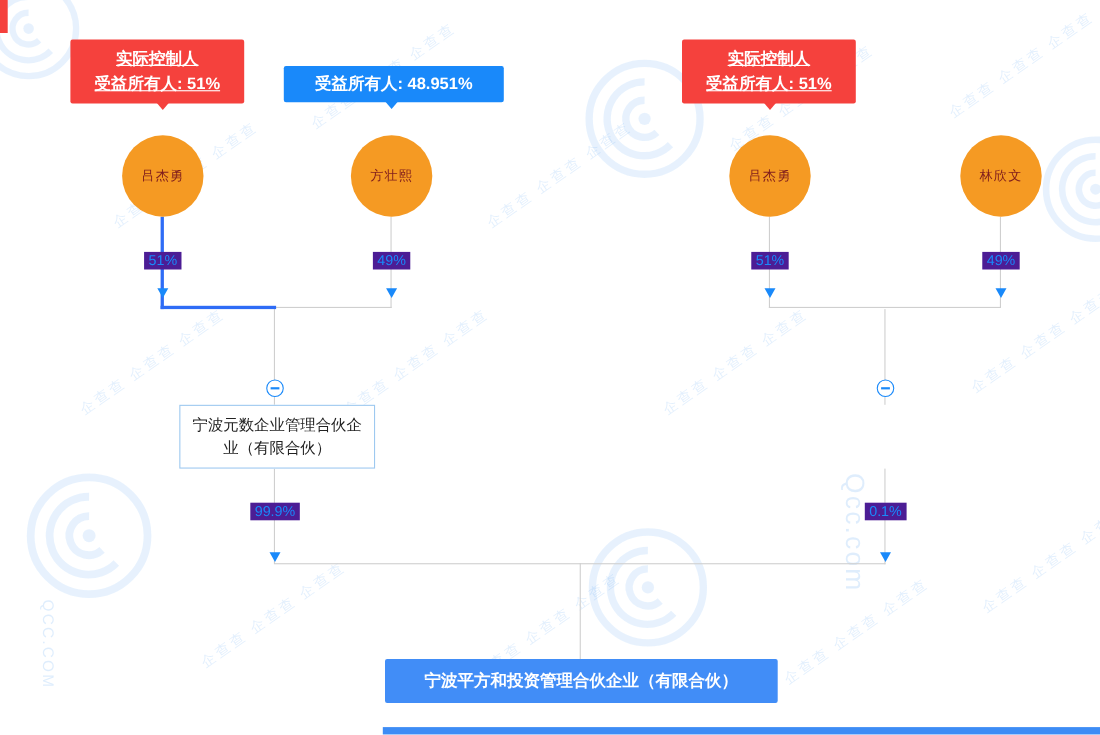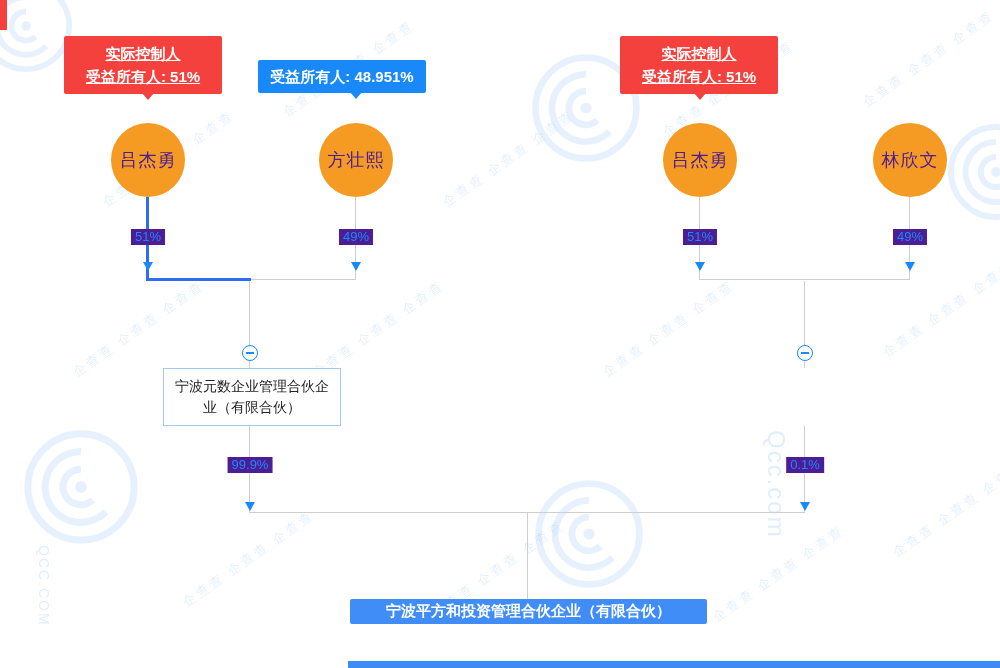--- a/index.html
+++ b/index.html
@@ -10,21 +10,21 @@
            border-radius:2px; display:flex; flex-direction:column; justify-content:center;
            line-height:23px; z-index:6; }
   .badge.red  { background:#f5413d;text-decoration:underline; }
   .badge.blue { background:#1989fa; }
   .tri { position:absolute; width:0; height:0; border-left:6px solid transparent;
          border-right:6px solid transparent; z-index:6; }
   .tri.red  { border-top:7px solid #f5413d; }
   .tri.blue { border-top:7px solid #1989fa; }
 
   .person { position:absolute; width:74px; height:74px; border-radius:50%; background:#f59a23;
-            color:#4c1d95; display:flex; align-items:center; justify-content:center; font-size:18px;
+            color:#7f1d1d; display:flex; align-items:center; justify-content:center; font-size:12px;
             letter-spacing:1px; z-index:5; }
 
   .vline { position:absolute; width:1px; background:#cfcfcf; z-index:2; }
   .hline { position:absolute; height:1px; background:#cfcfcf; z-index:2; }
   .vline.thick { width:3px; background:#2e6cf6; z-index:3; }
   .hline.thick { height:3px; background:#2e6cf6; z-index:3; }
 
   .arrow { position:absolute; width:0; height:0; border-left:5px solid transparent;
            border-right:5px solid transparent; border-top:9px solid #1989fa; z-index:4; }
 
@@ -118,21 +118,21 @@
 
   <div class="edge-red"></div>
   <div class="edge-blue"></div>
 
   <div class="badge red" style="left:64px;top:36px;width:158px;height:58px">
     <span>实际控制人</span>
     <span>受益所有人: 51%</span>
   </div>
   <div class="tri red" style="left:142px;top:93px"></div>
 
-  <div class="badge blue" style="left:258px;top:60px;width:168px;height:33px">
+  <div class="badge blue" style="left:258px;top:60px;width:200px;height:33px">
     <span>受益所有人: 48.951%</span>
   </div>
   <div class="tri blue" style="left:350px;top:92px"></div>
 
   <div class="person" style="left:111px;top:123px">
     <span>吕杰勇</span>
   </div>
   <div class="person" style="left:319px;top:123px">
     <span>方壮熙</span>
   </div>
@@ -184,17 +184,17 @@
   <span class="minus" style="left:797px;top:345px"></span>
 
 
   <div class="vline" style="left:804px;top:426px;height:87px"></div>
   <span class="pct" style="left:805px;top:457px">0.1%</span>
   <div class="arrow" style="left:800px;top:502px"></div>
 
   <div class="hline" style="left:250px;top:512px;width:555px"></div>
   <div class="vline" style="left:527px;top:512px;height:88px"></div>
 
-  <div class="target" style="left:350px;top:599px;width:357px;height:25px">
+  <div class="target" style="left:350px;top:599px;width:357px;height:40px">
     <span>宁波平方和投资管理合伙企业（有限合伙）</span>
   </div>
 
 </div>
 
 </body></html>

